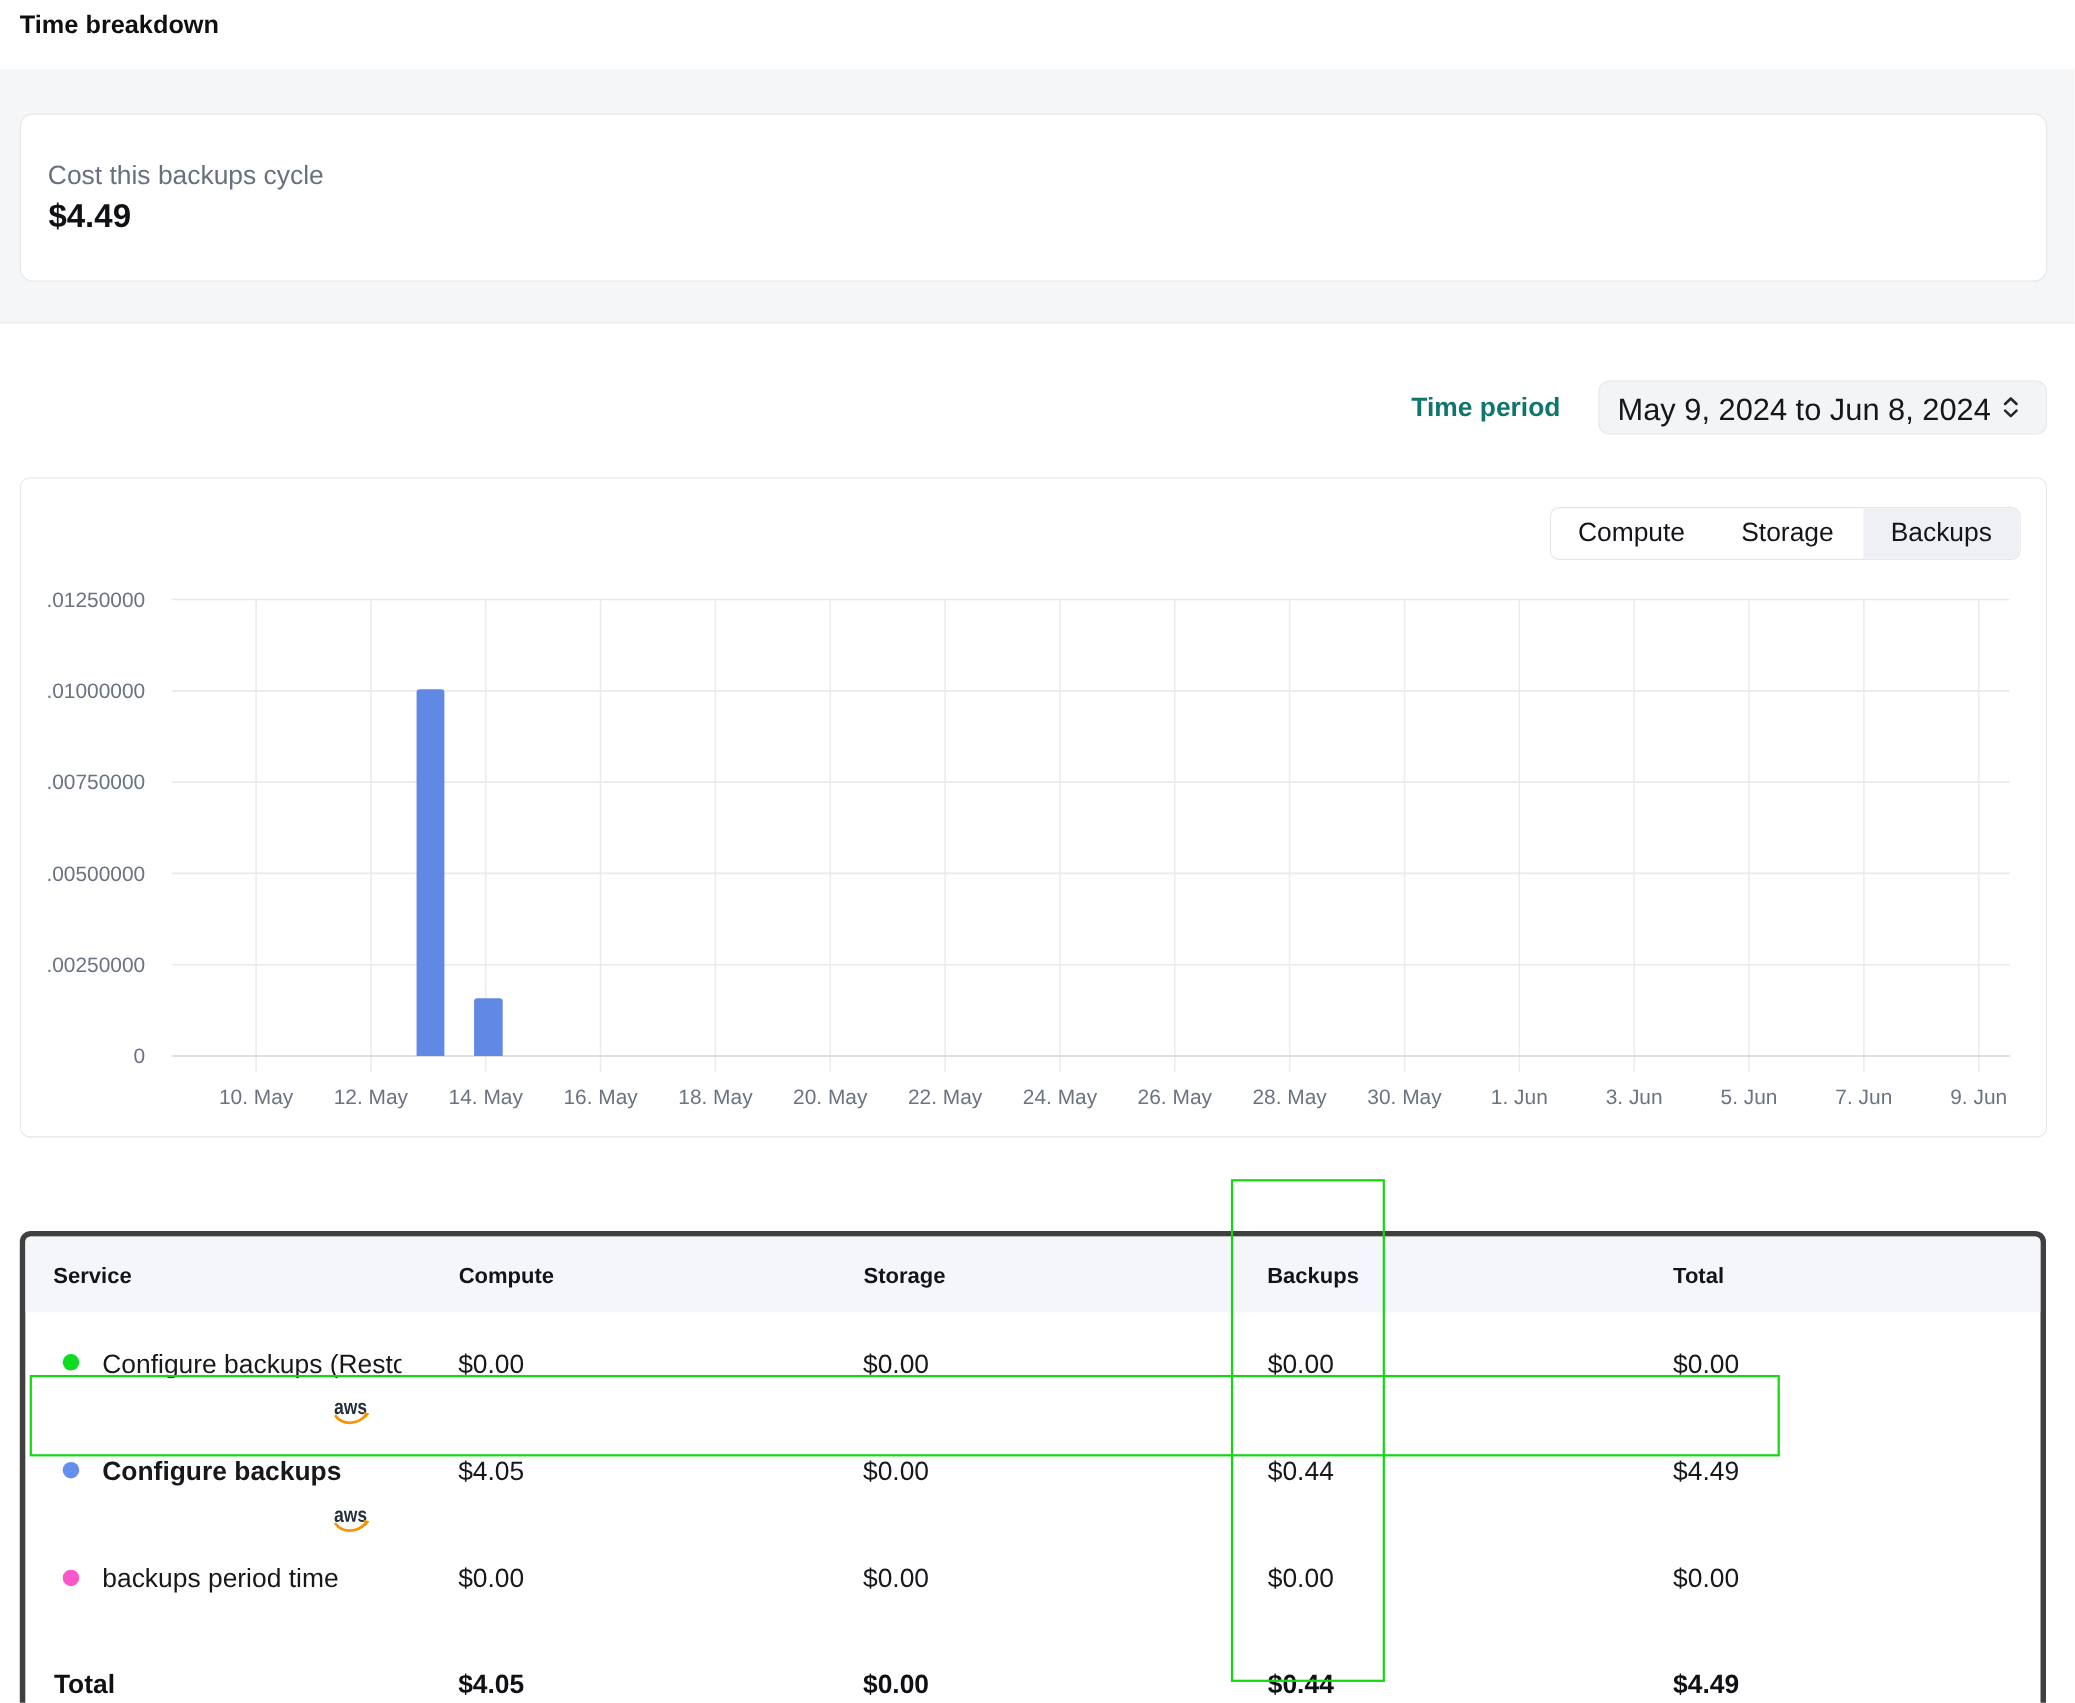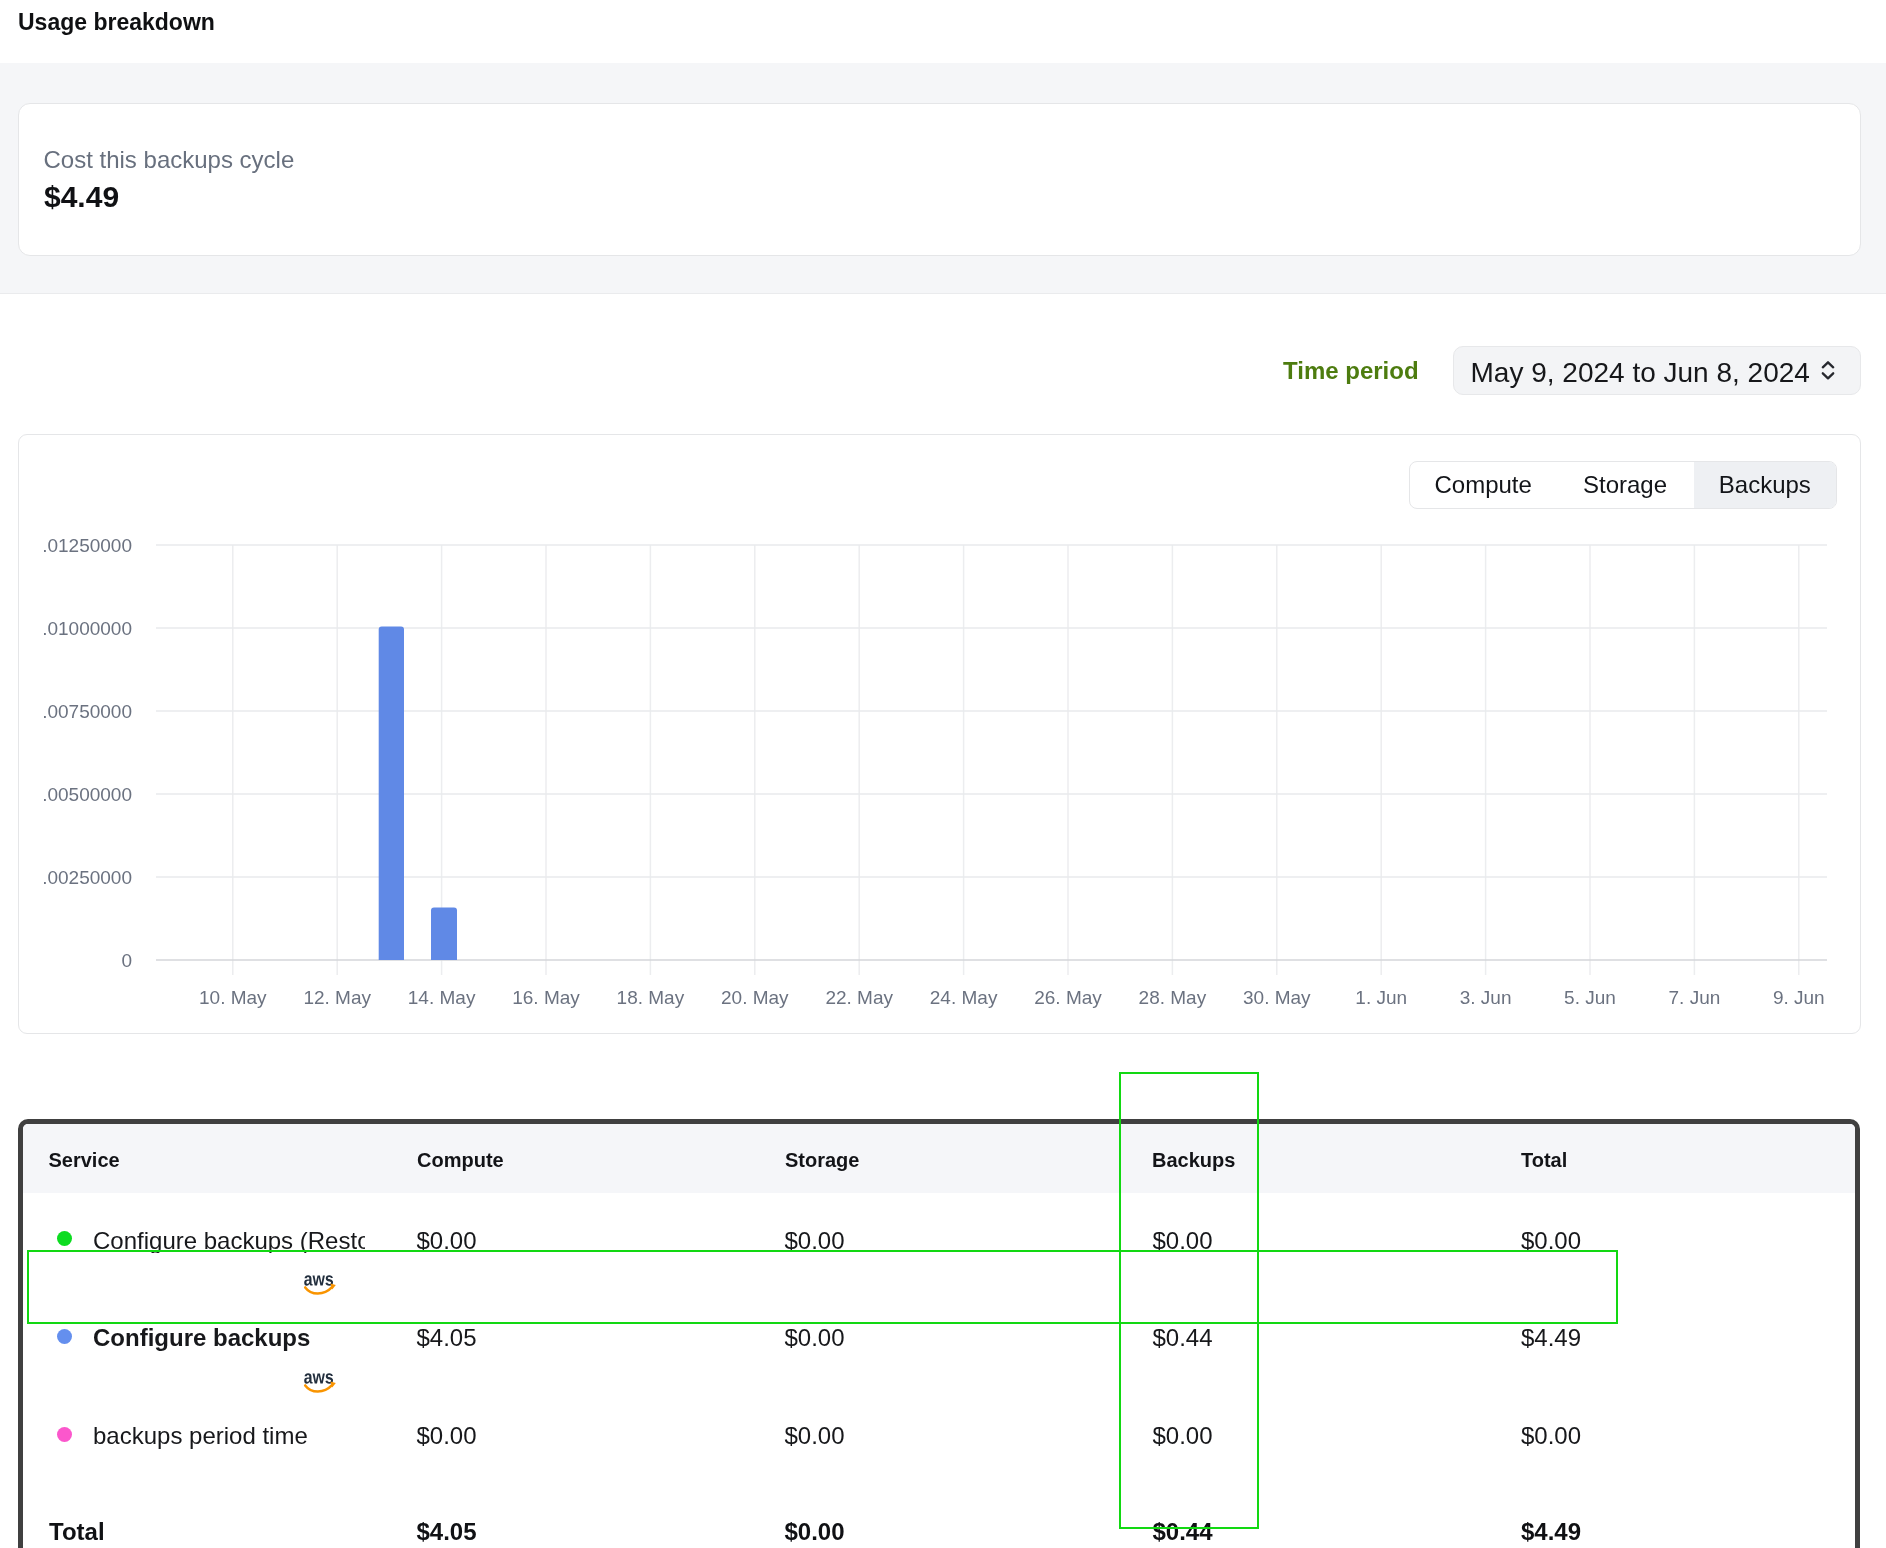--- a/index.html
+++ b/index.html
@@ -3,39 +3,39 @@
 <meta charset="utf-8">
 <style>
   * { margin:0; padding:0; box-sizing:border-box; }
   html,body { width:1886px; height:1548px; background:#ffffff; font-family:"Liberation Sans", sans-serif; position:relative; overflow:hidden; }
   .abs { position:absolute; }
   .h1 { left:18px; top:9px; font-size:23px; font-weight:700; color:#0f1012; }
   .band { left:0; top:63px; width:1886px; height:231px; background:#f5f6f8; border-bottom:1px solid #eaebed; }
   .card { left:18px; top:103px; width:1843px; height:153px; background:#ffffff; border:1px solid #e5e6e8; border-radius:12px; }
   .cost-label { left:43.5px; top:148px; font-size:24px; color:#68707e; line-height:1; }
   .cost-value { left:44px; top:182px; font-size:30px; font-weight:700; color:#101114; line-height:1; }
-  .tp-label { left:1283px; top:359px; font-size:24px; font-weight:700; color:#4d7c0f; line-height:1; }
+  .tp-label { left:1283px; top:359px; font-size:24px; font-weight:700; color:#0f766e; line-height:1; }
   .select { left:1453px; top:346px; width:408px; height:49px; background:#f3f4f6; border:1px solid #e7e8ea; border-radius:10px; }
   .select-text { left:1470.5px; top:359px; font-size:28px; color:#16171a; line-height:1; }
   .chartbox { left:18px; top:434px; width:1843px; height:600px; border:1px solid #e5e6e8; border-radius:9px; }
   .tabs { left:1409px; top:461px; width:428px; height:48px; border:1px solid #e5e6e8; border-radius:8px; display:flex; overflow:hidden; }
   .tab {  display:flex; align-items:center; justify-content:center; font-size:24px; color:#131519; }
   .tab.active { background:#eef0f3; }
   .table { left:18px; top:1119px; width:1842px; height:457px; border:5px solid #404040; border-radius:10px; background:#fff; overflow:hidden; }
   .thead { left:0; top:0; width:100%; height:69px; background:#f5f6f9; }
   .th { font-size:20px; font-weight:600; color:#131418; line-height:1; top:26px; }
   .td { font-size:24px; color:#17181b; line-height:1; }
   .td.b { font-weight:700; color:#101114; }
   .dot { width:15px; height:15px; border-radius:50%; }
   .svc-clip { overflow:hidden; white-space:nowrap; width:272px; }
   .green { border:2px solid #12d812; background:transparent; }
 </style>
 </head>
 <body>
-  <div class="abs h1">Usage breakdown</div>
+  <div class="abs h1">Time breakdown</div>
   <div class="abs band"></div>
   <div class="abs card"></div>
   <div class="abs cost-label">Cost this backups cycle</div>
   <div class="abs cost-value">$4.49</div>
 
   <div class="abs tp-label">Time period</div>
   <div class="abs select"></div>
   <div class="abs select-text">May 9, 2024 to Jun 8, 2024</div>
   <svg class="abs" style="left:1820px; top:360px;" width="16" height="21" viewBox="0 0 16 21">
     <path d="M2.8 7.3 L8 2.3 L13.2 7.3" fill="none" stroke="#26282e" stroke-width="2.3" stroke-linecap="round" stroke-linejoin="round"></path>

